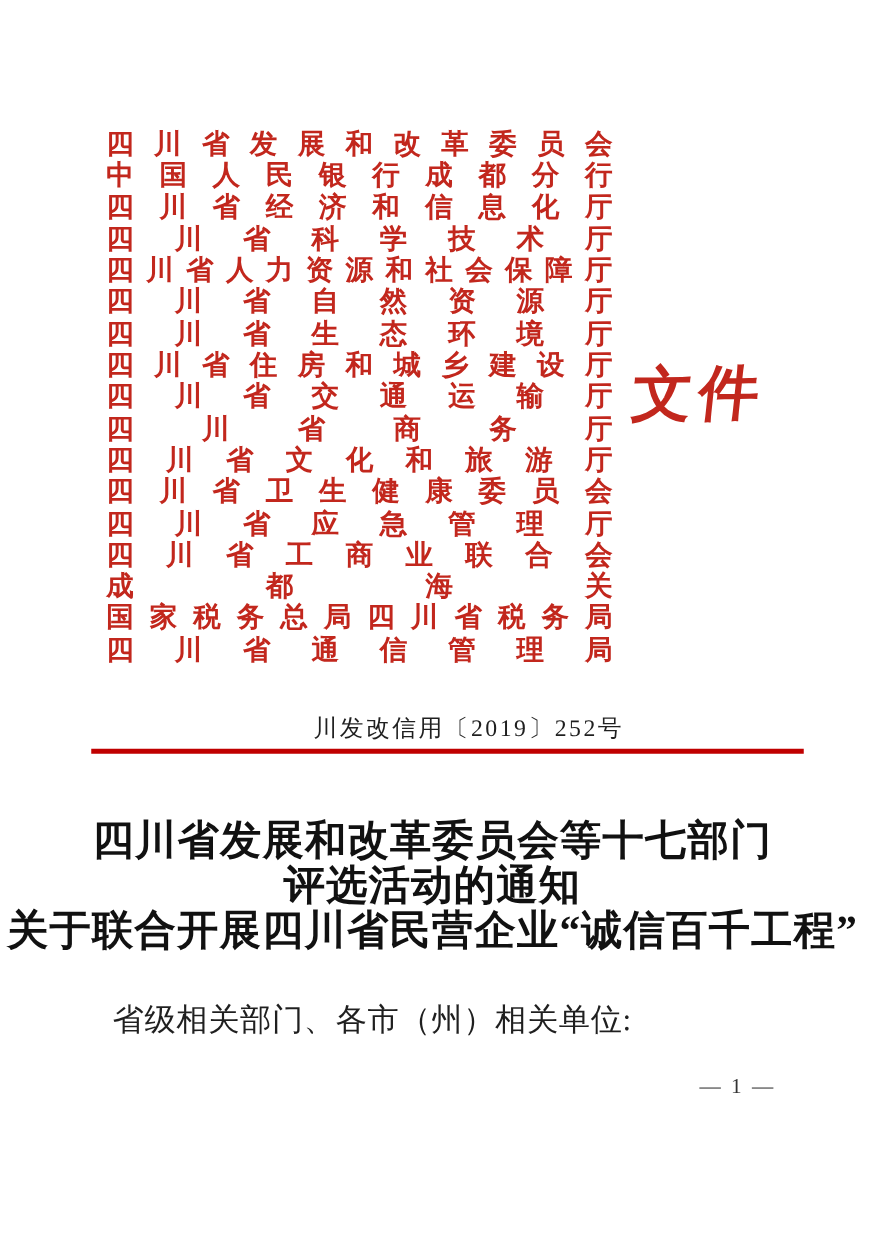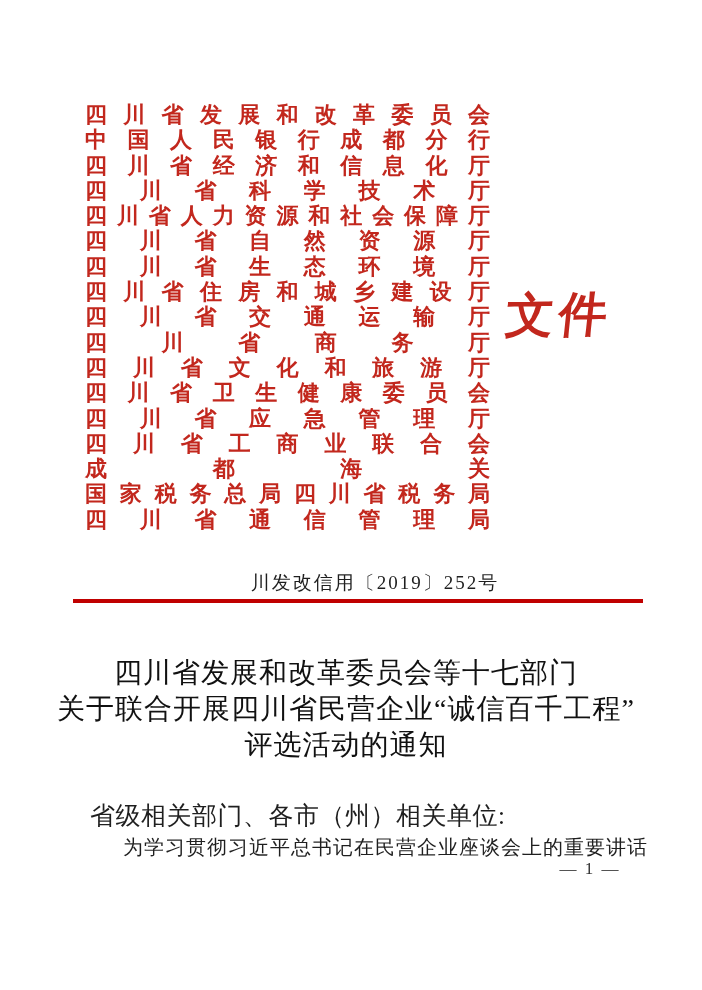--- a/index.html
+++ b/index.html
@@ -62,22 +62,22 @@
     height: 4px;
     background: var(--rule-red);
   }
   
   .title {
     position: absolute;
     top: 655px;
     left: 0;
     width: 692px;
     text-align: center;
-    font-size: 28px;
-    font-weight: normal;
+    font-size: 33px;
+    font-weight: bold;
     line-height: 36px;
     color: #111;
     letter-spacing: 1px;
   }
   
   .salutation {
     position: absolute;
     left: 90px;
     top: 799px;
     font-size: 25px;
@@ -303,23 +303,22 @@
     </div>
 
   <div class="wenjian">文件</div>
 
   <div class="doc-number">川发改信用〔2019〕252号</div>
 
   <div class="red-rule"></div>
 
   <div class="title">
     <div>四川省发展和改革委员会等十七部门</div>
+    <div>评选活动的通知</div>
     <div>关于联合开展四川省民营企业“诚信百千工程”</div>
-    <div>评选活动的通知</div>
   </div>
 
   <div class="salutation">省级相关部门、各市（州）相关单位:</div>
 
-  <div class="paragraph">为学习贯彻习近平总书记在民营企业座谈会上的重要讲话</div>
 
   <div class="page-number">— 1 —</div>
 
 </div>
 
 </body></html>

